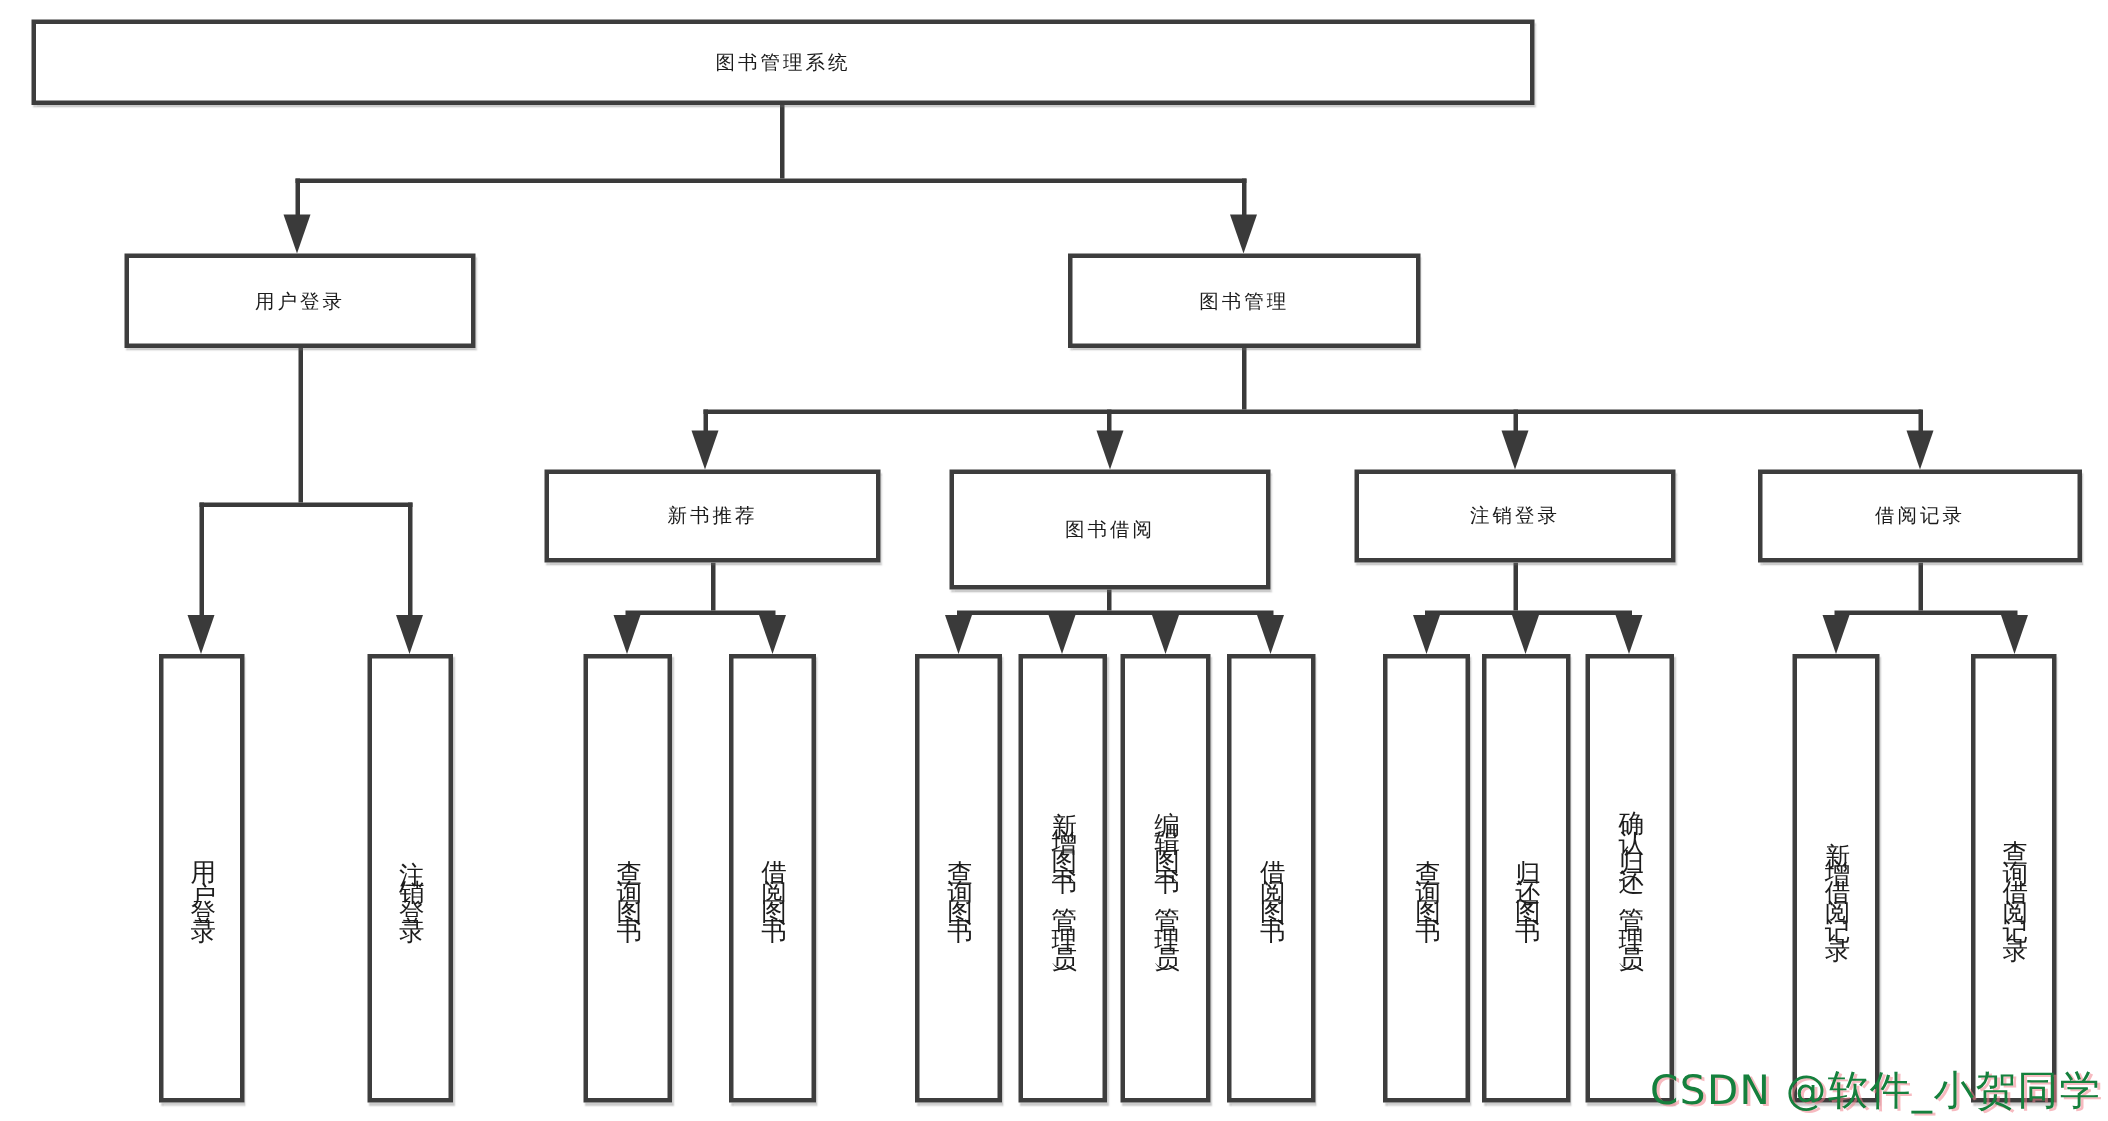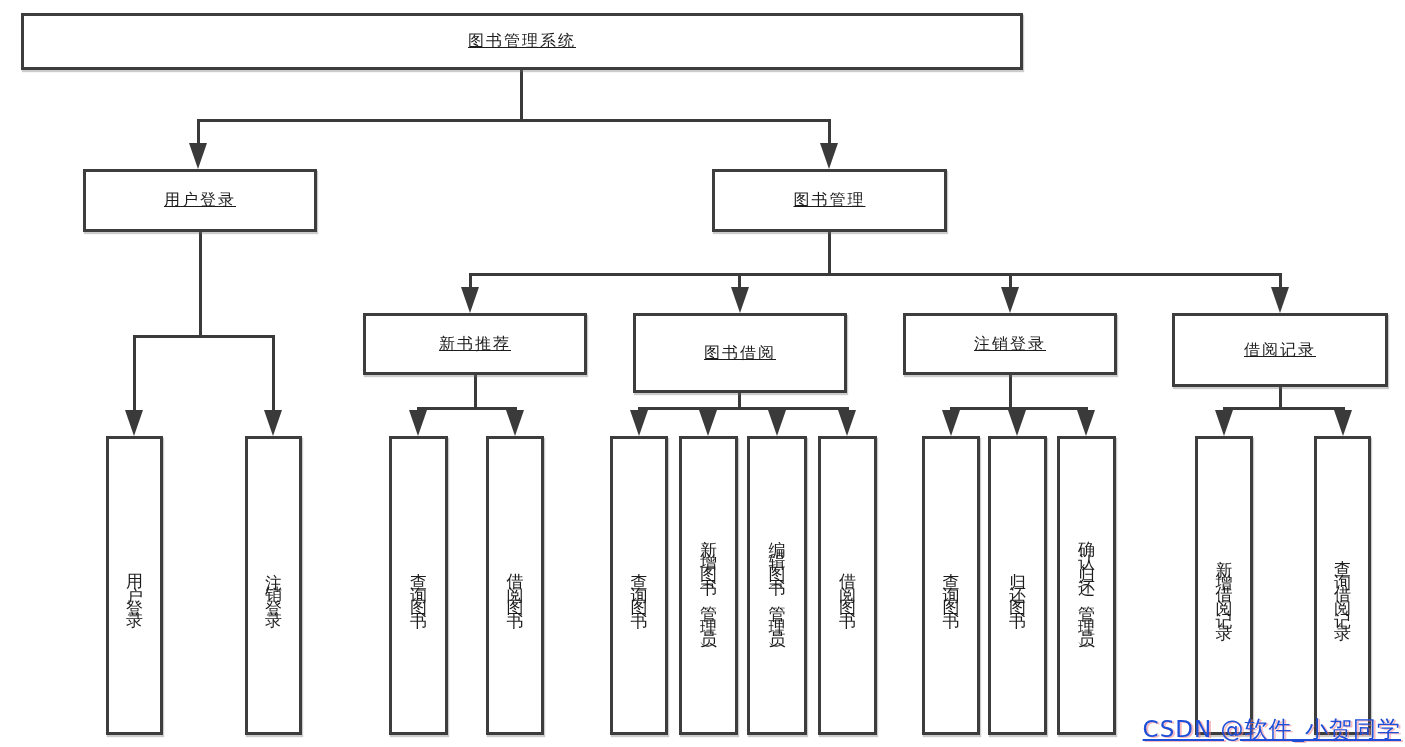--- a/index.html
+++ b/index.html
@@ -13,47 +13,45 @@
   .box{
     position:absolute;
     box-sizing:border-box;
     border:3px solid #3d3d3d;
     background:#ffffff;
     display:flex;align-items:center;justify-content:center;
     color:#1c1c1c;
     box-shadow:1px 2px 1px rgba(110,110,110,0.35);
   }
   .box.h span{
-    font-size:16px;
+    font-size:13px;
     letter-spacing:2px;
     white-space:nowrap;
-    text-decoration:underline;
   }
   .box.v span{
     writing-mode:vertical-rl;
     font-size:17px;
     letter-spacing:13px;
     line-height:1;
   }
   .ln{position:absolute;background:#3a3a3a;}
   .ah{
     position:absolute;width:0;height:0;
     border-left:9px solid transparent;
     border-right:9px solid transparent;
     border-top:26px solid #3a3a3a;
   }
   .watermark{
     position:absolute;
     right:4px;bottom:2px;
-    font-size:23px;
-    color:#1d4ed8;
+    font-size:27px;
+    color:#15803d;
     letter-spacing:1px;
     text-shadow:2px 1px 0 rgba(240,130,140,0.55);
     white-space:nowrap;
-    text-decoration:underline;
   }
 </style>
 </head>
 <body>
 
 <div class="canvas">
 
   <div class="ln" style="left:520px;top:70px;width:3px;height:49px"></div>
   <div class="ln" style="left:197px;top:119px;width:634px;height:3px"></div>
   <div class="ln" style="left:197px;top:119px;width:3px;height:26px"></div>
@@ -113,21 +111,21 @@
 
   <div class="box h" style="left:712px;top:169px;width:235px;height:63px">
     <span>图书管理</span>
   </div>
   <div class="box h" style="left:633px;top:313px;width:214px;height:80px">
     <span>图书借阅</span>
   </div>
   <div class="box h" style="left:903px;top:313px;width:214px;height:62px">
     <span>注销登录</span>
   </div>
-  <div class="box h" style="left:1172px;top:313px;width:216px;height:74px">
+  <div class="box h" style="left:1172px;top:313px;width:216px;height:62px">
     <span>借阅记录</span>
   </div>
 
   <div class="box v" style="left:106px;top:436px;width:57px;height:299px">
     <span>用户登录</span>
   </div>
   <div class="box v" style="left:245px;top:436px;width:57px;height:299px">
     <span>注销登录</span>
   </div>
 

